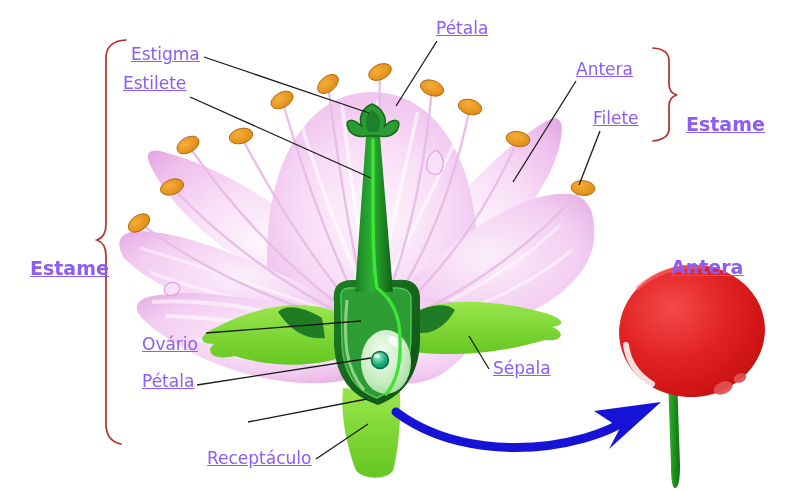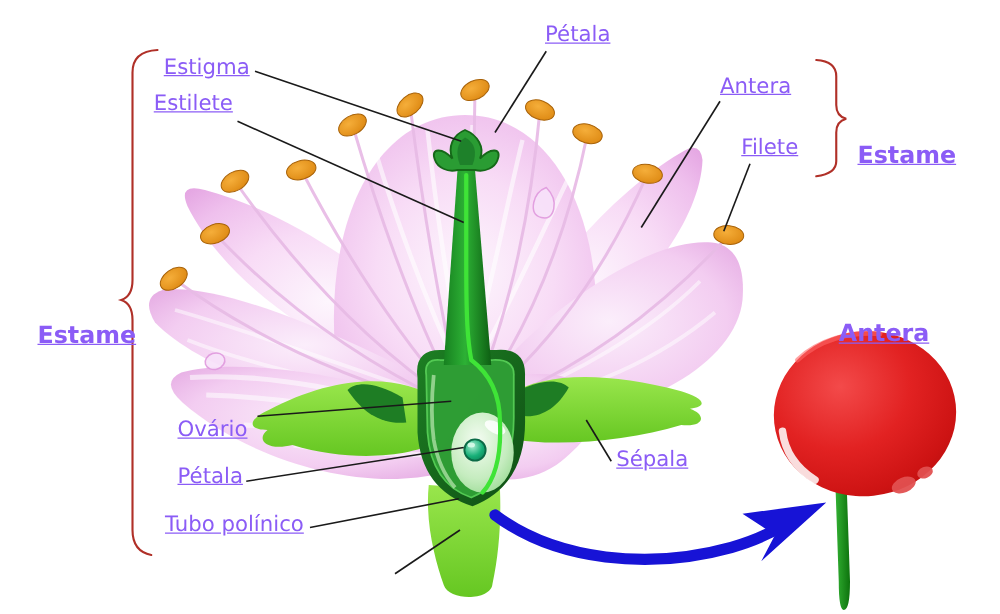--- a/index.html
+++ b/index.html
@@ -188,16 +188,16 @@
   <div class="lbl" style="left:131px;top:45px">Estigma</div>
   <div class="lbl" style="left:123px;top:74px">Estilete</div>
   <div class="lbl bold" style="left:30px;top:226px">Estame</div>
   <div class="lbl" style="left:436px;top:19px">Pétala</div>
   <div class="lbl" style="left:576px;top:60px">Antera</div>
   <div class="lbl" style="left:593px;top:109px">Filete</div>
   <div class="lbl bold" style="left:686px;top:82px">Estame</div>
   <div class="lbl bold" style="left:671px;top:225px">Antera</div>
   <div class="lbl" style="left:142px;top:335px">Ovário</div>
   <div class="lbl" style="left:142px;top:372px">Pétala</div>
-  <div class="lbl" style="left:132px;top:411px">Tubo polínico</div>
+  <div class="lbl" style="left:207px;top:449px">Receptáculo</div>
   <div class="lbl" style="left:493px;top:359px">Sépala</div>
 
 </div>
 
 </body></html>

